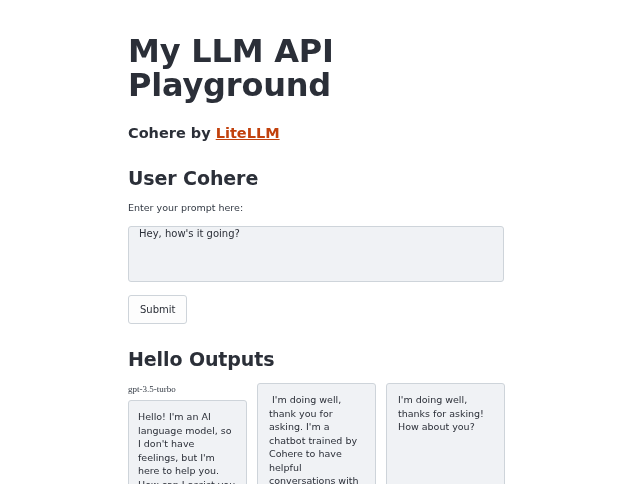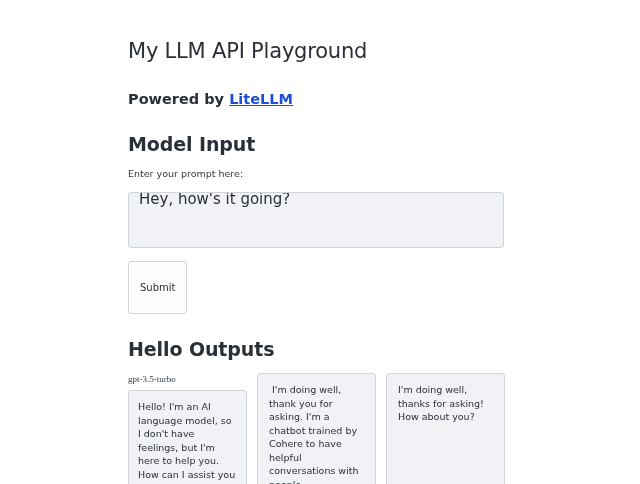--- a/index.html
+++ b/index.html
@@ -18,36 +18,36 @@
     position: relative;
     background: #ffffff;
   }
   .content {
     position: absolute;
     left: 128px;
     top: 34px;
     width: 376px;
   }
   h1.title {
-    font-size: 21px;
-    font-weight: normal;
+    font-size: 32px;
+    font-weight: bold;
     color: #2b2f38;
     margin: 0 0 0 0;
     line-height: 34px;
     letter-spacing: -0.2px;
   }
   .powered {
     font-size: 14.5px;
     font-weight: bold;
     color: #2b2f38;
     margin-top: 21px;
     line-height: 20px;
   }
   .powered a {
-    color: #1d4ed8;
+    color: #c2410c;
     text-decoration: underline;
   }
   h2.section {
     font-size: 19px;
     font-weight: bold;
     color: #2b2f38;
     margin: 22px 0 0 0;
     line-height: 26px;
     letter-spacing: -0.1px;
   }
@@ -59,36 +59,36 @@
     line-height: 12px;
   }
   .prompt-area {
     width: 376px;
     height: 56px;
     border: 1px solid #ced4da;
     border-radius: 3px;
     background: #f0f2f5;
     color: #2b2f38;
     font-family: "DejaVu Sans", "Liberation Sans", sans-serif;
-    font-size: 15px;
+    font-size: 10px;
     line-height: 13px;
     padding: 0 10px;
     resize: none;
     outline: none;
     display: block;
   }
   .submit-btn {
     margin-top: 13px;
     font-family: "DejaVu Sans", "Liberation Sans", sans-serif;
     font-size: 10px;
     color: #2b2f38;
     background: #fdfdfd;
     border: 1px solid #ced4da;
     border-radius: 3px;
-    padding: 19px 11px;
+    padding: 7px 11px;
     cursor: pointer;
     line-height: 13px;
   }
   .outputs-row {
     display: flex;
     gap: 10px;
     margin-top: 11px;
   }
   .output-col {
     width: 119px;
@@ -120,24 +120,24 @@
 </style>
 </head>
 <body>
 
 <div class="page">
   <div class="content">
 
     <h1 class="title">My LLM API Playground</h1>
 
     <div class="powered">
-      <span>Powered by </span><a href="#">LiteLLM</a>
+      <span>Cohere by </span><a href="#">LiteLLM</a>
     </div>
 
-    <h2 class="section">Model Input</h2>
+    <h2 class="section">User Cohere</h2>
 
     <div class="field-label">Enter your prompt here:</div>
 
     <textarea class="prompt-area" placeholder="" style="">Hey, how's it going?</textarea>
 
     <button class="submit-btn">Submit</button>
 
     <h2 class="section">Hello Outputs</h2>
 
     <div class="outputs-row">

